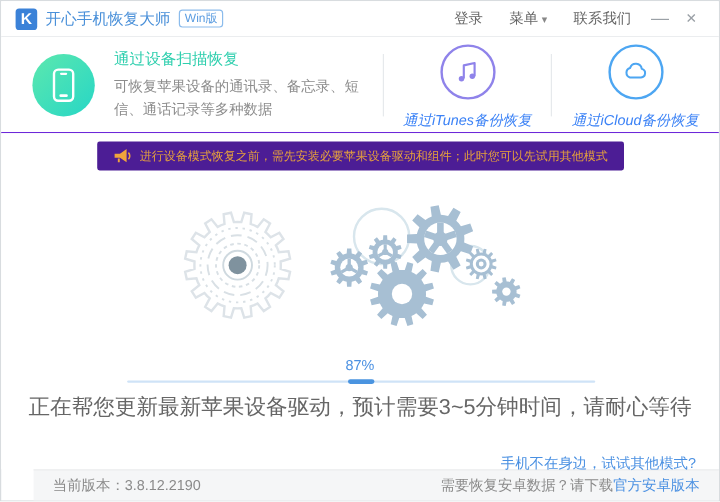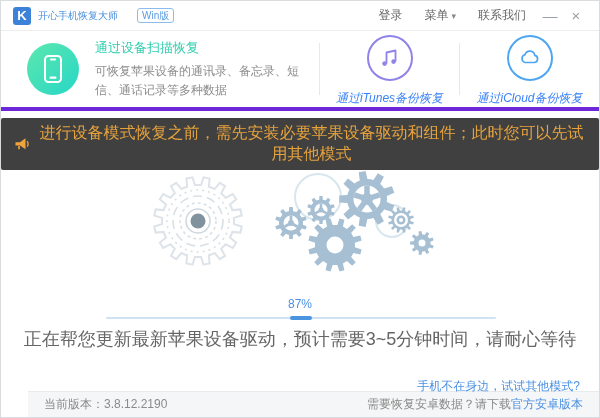--- a/index.html
+++ b/index.html
@@ -2,45 +2,45 @@
 <html><head>
 <meta charset="utf-8">
 <style>
   * { margin:0; padding:0; box-sizing:border-box; font-family:"Liberation Sans", sans-serif; }
   body { background:#ffffff; width:600px; height:418px; overflow:hidden; }
   .window { width:600px; height:418px; background:#fff; border:1px solid #d8dcdf; display:flex; flex-direction:column; }
 
   
   .titlebar { height:30px; flex:0 0 30px; display:flex; align-items:center; padding:0 10px 0 12px; border-bottom:1px solid #ebedef; background:#fff; }
   .logo { width:18px; height:18px; background:#3b82d8; border-radius:3px; color:#fff; font-size:13px; font-weight:bold; display:flex; align-items:center; justify-content:center; margin-right:7px; }
-  .app-title { color:#4a90d9; font-size:10px; margin-right:19px; }
+  .app-title { color:#4a90d9; font-size:13px; margin-right:7px; }
   .win-badge { font-size:10px; color:#5a9ce0; border:1px solid #8cbcec; border-radius:3px; padding:0px 4px; line-height:13px; }
   .tb-spacer { flex:1; }
   .tb-link { font-size:12px; color:#666; margin:0 11px; text-decoration:none; cursor:pointer; }
   .caret { font-size:9px; color:#888; margin-left:3px; }
   .winbtn { color:#9aa0a6; font-size:15px; width:26px; text-align:center; cursor:pointer; line-height:28px; }
 
   
-  .modes { height:80px; flex:0 0 80px; display:flex; border-bottom:4px solid #6d28d9; background:#fff; }
+  .modes { height:80px; flex:0 0 80px; display:flex; border-bottom:1px solid #6d28d9; background:#fff; }
   .mode-device { flex:0 0 318px; display:flex; align-items:center; padding-left:26px; cursor:pointer; }
   .circle-teal { width:52px; height:52px; border-radius:50%; background:linear-gradient(135deg,#5ce8ae 0%,#27d6c6 100%); display:flex; align-items:center; justify-content:center; flex:0 0 52px; }
   .mode-text { margin-left:16px; }
   .mode-title { color:#2fcfae; font-size:13px; margin-bottom:5px; }
   .mode-desc { color:#8c8c8c; font-size:12px; line-height:1.55; width:212px; }
   .vdiv { width:1px; background:#e6e9ec; height:52px; align-self:center; }
   .mode-col { flex:0 0 139px; display:flex; flex-direction:column; align-items:center; justify-content:center; padding-top:4px; cursor:pointer; }
   .ring { width:46px; height:46px; border-radius:50%; display:flex; align-items:center; justify-content:center; margin-bottom:9px; background:#fff; }
   .ring-purple { border:2px solid #8f83ea; }
   .ring-blue { border:2px solid #4da6f2; }
   .mode-label { font-size:12px; color:#3b82f6;font-style:italic; }
 
   
   .content { position:relative; flex:1; background:#fff; }
   .notice-wrap { position:absolute; top:7px; left:0; width:100%; text-align:center; }
-  .notice { display:inline-flex; align-items:center; background:#404040; color:#e6a23c; font-size:16px; padding:5px 13px; border-radius:2px; }
+  .notice { display:inline-flex; align-items:center; background:#4c1d95; color:#e6a23c; font-size:10px; padding:5px 13px; border-radius:2px; }
   .notice svg { margin-right:7px; flex:0 0 auto; }
   .gears-wrap { position:absolute; top:52px; left:0; width:100%; text-align:center; }
   .percent { position:absolute; top:186px; left:0; width:100%; text-align:center; color:#4a90e2; font-size:12px; }
   .track { position:absolute; top:206px; left:105px; width:390px; height:2px; background:#cfe3f7; border-radius:2px; }
   .thumb { position:absolute; left:50%; top:-1px; margin-left:-11px; width:22px; height:4px; border-radius:3px; background:#4a94e0; }
   .status { position:absolute; top:216px; left:0; width:100%; text-align:center; color:#666; font-size:18px; }
   .other-link { position:absolute; top:267px; right:19px; color:#4a90e2; font-size:12px; text-decoration:none; cursor:pointer; }
 
   
   .statusbar { height:26px; flex:0 0 26px; background:#f5f6f7; border-top:1px solid #e8eaec; display:flex; align-items:center; justify-content:space-between; padding:0 16px; font-size:12px; color:#8a8a8a;margin-left:27px; }

